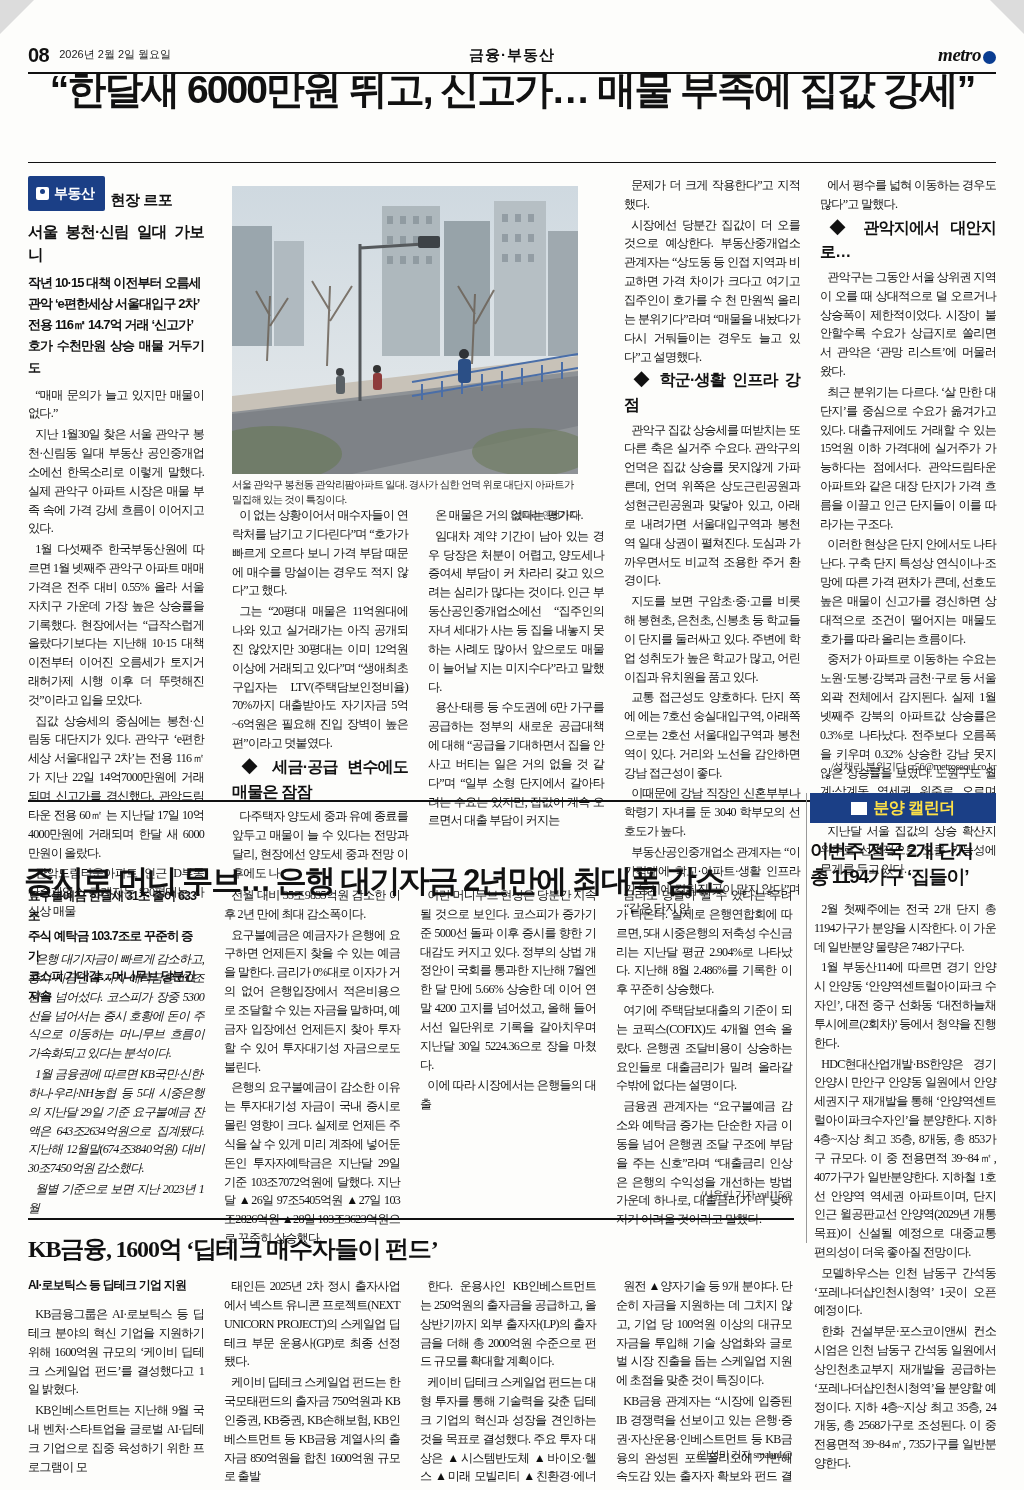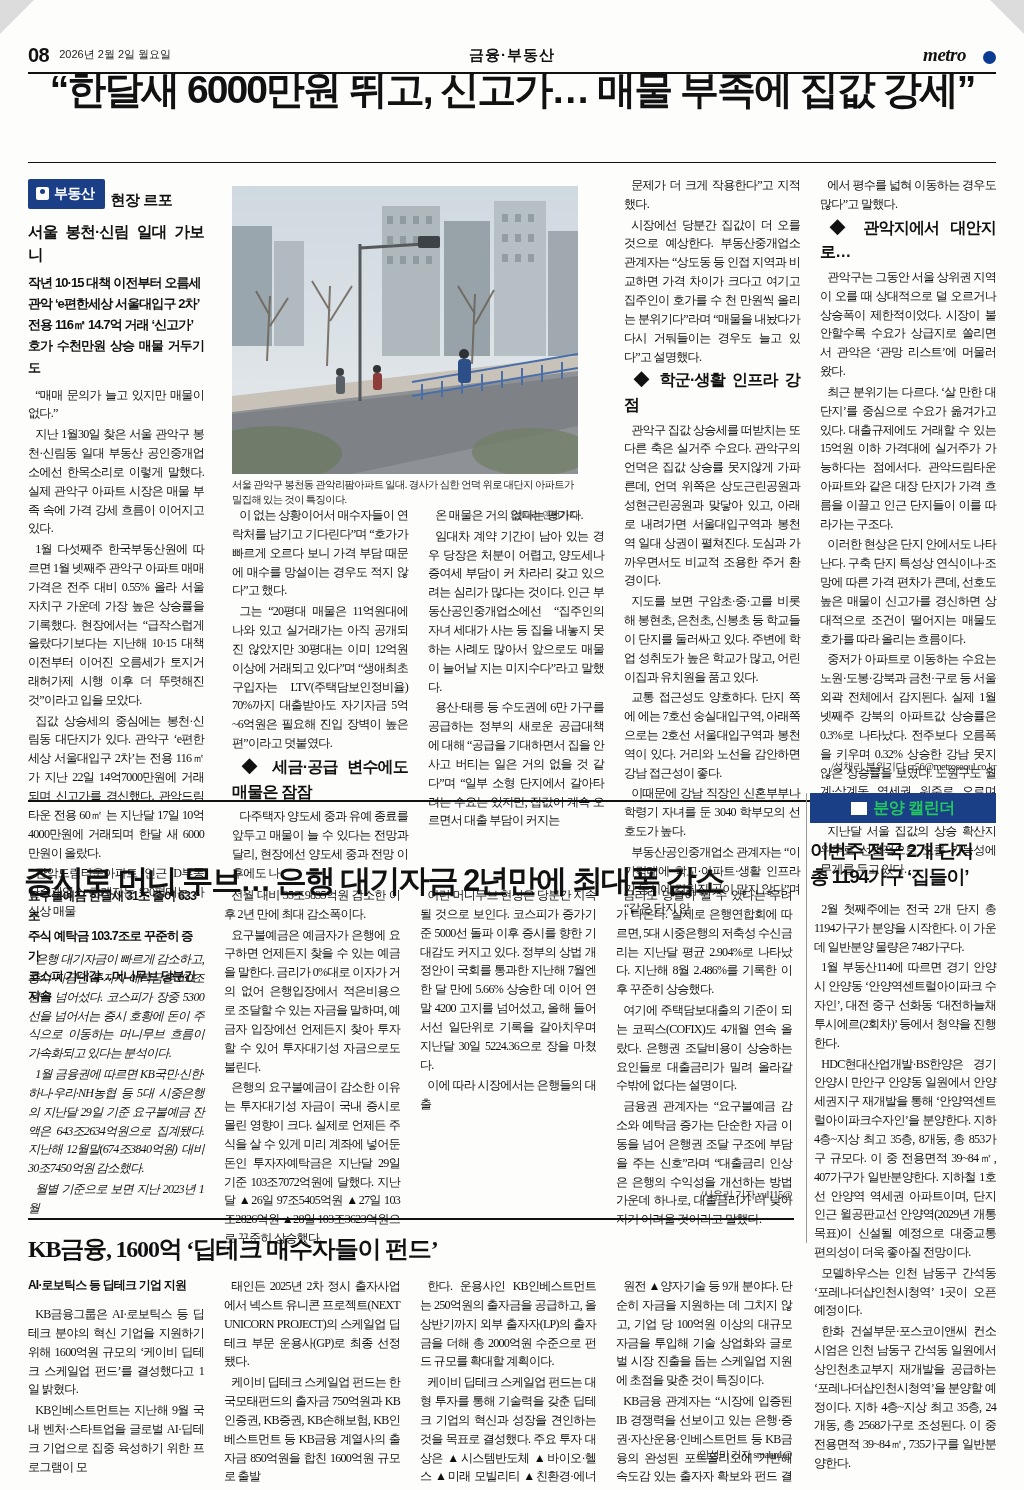--- a/index.html
+++ b/index.html
@@ -46,21 +46,21 @@
     text-align: center;
     font-family: "Liberation Sans", sans-serif;
     font-weight: bold;
     font-size: 15px;
     letter-spacing: 1px;
   }
   .brand {
     margin-left: auto;
     display: flex;
     align-items: center;
-    gap: 17px;
+    gap: 2px;
   }
   .brand-text {
     font-family: "Liberation Serif", serif;
     font-style: italic;
     font-weight: bold;
     font-size: 19px;
     letter-spacing: -0.5px;
   }
   .brand-dot {
     width: 13px; height: 13px;
@@ -124,21 +124,21 @@
   }
   .badge-rest {
     font-family: "Liberation Sans", sans-serif;
     font-weight: bold;
     font-size: 15px;
     color: #111;
     margin-left: 6px;
     letter-spacing: -0.5px;
     margin-top: 12px;
   }
-  .badge-row { display: flex; align-items: center; }
+  .badge-row { display: flex; }
 
   .subhead {
     font-family: "Liberation Sans", sans-serif;
     font-weight: bold;
     font-size: 15.5px;
     letter-spacing: -0.8px;
     margin: 10px 0 6px 0;
     line-height: 1.45;
   }
   .lede {
@@ -228,21 +228,21 @@
     position: absolute;
     border-left: 1px solid #999;
   }
 
   
   .cal-badge {
     position: absolute;
     right: 28px; top: 793px;
     width: 186px; height: 30px;
     background: #1b3f86;
-    color: #22c55e;
+    color: #fde047;
     display: flex;
     align-items: center;
     justify-content: center;
     gap: 6px;
     font-family: "Liberation Sans", sans-serif;
     font-weight: bold;
     font-size: 16px;
     letter-spacing: -0.5px;
   }
   .cal-badge .chouse {

